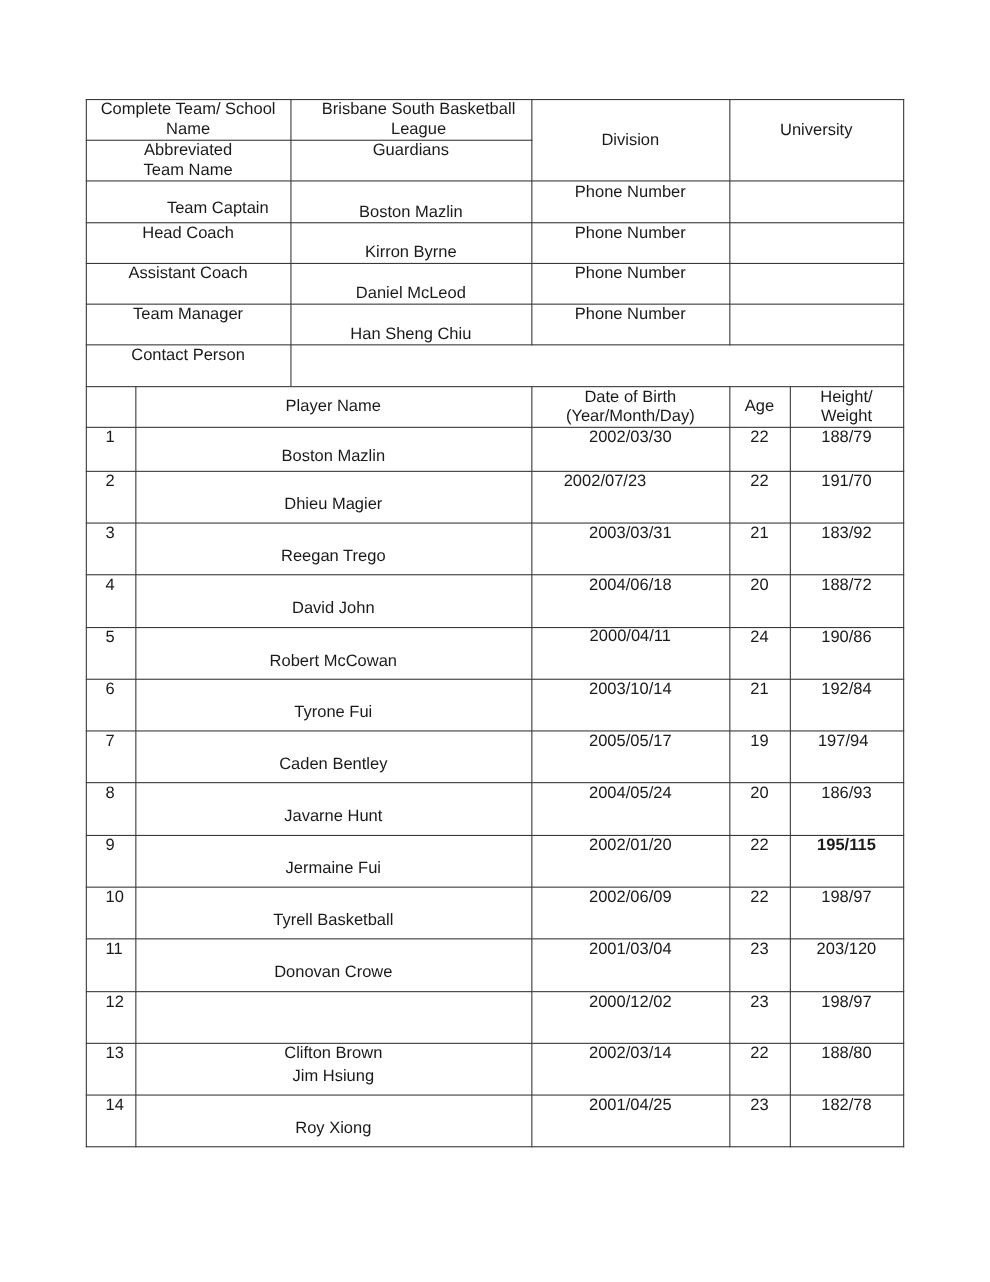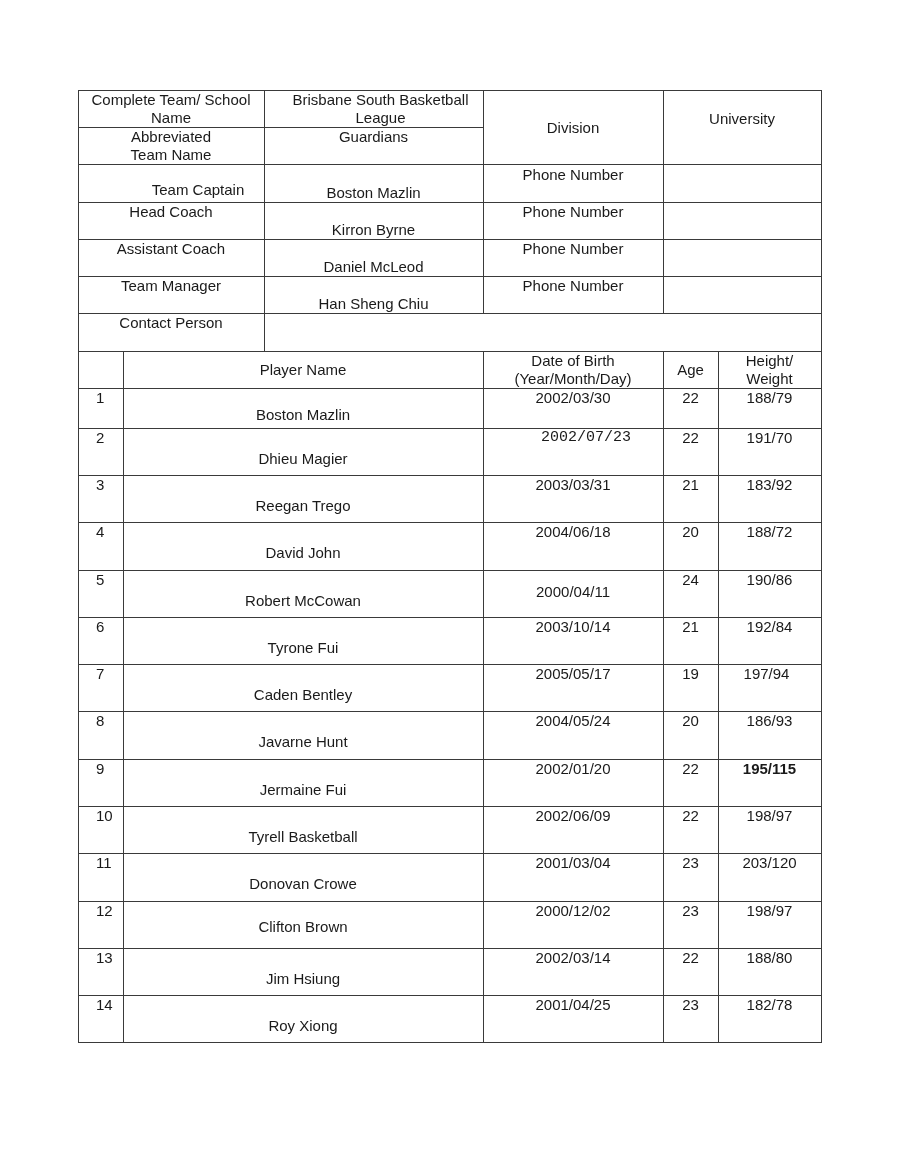--- a/index.html
+++ b/index.html
@@ -70,21 +70,21 @@
         <div class="cell" style="left: 78px; top: 388px; width: 45px; height: 40px; padding-top: 1px; text-align: left; padding-left: 18px;">1</div>
         <div class="cell" style="left: 123px; top: 388px; width: 360px; height: 40px; padding-top: 18px;">Boston Mazlin</div>
         <div class="cell" style="left: 483px; top: 388px; width: 180px; height: 40px; padding-top: 1px;">2002/03/30</div>
         <div class="cell" style="left: 663px; top: 388px; width: 55px; height: 40px; padding-top: 1px;">22</div>
         <div class="cell" style="left: 718px; top: 388px; width: 103px; height: 40px; padding-top: 1px;">188/79</div>
         <div class="line h" style="left: 78px; top: 428px; width: 744px;"></div>
       </div>
       <div>
         <div class="cell" style="left: 78px; top: 428px; width: 45px; height: 47px; padding-top: 1px; text-align: left; padding-left: 18px;">2</div>
         <div class="cell" style="left: 123px; top: 428px; width: 360px; height: 47px; padding-top: 22px;">Dhieu Magier</div>
-        <div class="cell" style="left: 496px; top: 428px; width: 180px; height: 47px; padding-top: 1px; font-family: Liberation Mono, monospace;">2002/07/23</div>
+        <div class="cell" style="left: 460px; top: 428px; width: 180px; height: 47px; padding-top: 1px;">2002/07/23</div>
         <div class="cell" style="left: 663px; top: 428px; width: 55px; height: 47px; padding-top: 1px;">22</div>
         <div class="cell" style="left: 718px; top: 428px; width: 103px; height: 47px; padding-top: 1px;">191/70</div>
         <div class="line h" style="left: 78px; top: 475px; width: 744px;"></div>
       </div>
       <div>
         <div class="cell" style="left: 78px; top: 475px; width: 45px; height: 47px; padding-top: 1px; text-align: left; padding-left: 18px;">3</div>
         <div class="cell" style="left: 123px; top: 475px; width: 360px; height: 47px; padding-top: 22px;">Reegan Trego</div>
         <div class="cell" style="left: 483px; top: 475px; width: 180px; height: 47px; padding-top: 1px;">2003/03/31</div>
         <div class="cell" style="left: 663px; top: 475px; width: 55px; height: 47px; padding-top: 1px;">21</div>
         <div class="cell" style="left: 718px; top: 475px; width: 103px; height: 47px; padding-top: 1px;">183/92</div>
@@ -94,21 +94,21 @@
         <div class="cell" style="left: 78px; top: 522px; width: 45px; height: 48px; padding-top: 1px; text-align: left; padding-left: 18px;">4</div>
         <div class="cell" style="left: 123px; top: 522px; width: 360px; height: 48px; padding-top: 22px;">David John</div>
         <div class="cell" style="left: 483px; top: 522px; width: 180px; height: 48px; padding-top: 1px;">2004/06/18</div>
         <div class="cell" style="left: 663px; top: 522px; width: 55px; height: 48px; padding-top: 1px;">20</div>
         <div class="cell" style="left: 718px; top: 522px; width: 103px; height: 48px; padding-top: 1px;">188/72</div>
         <div class="line h" style="left: 78px; top: 570px; width: 744px;"></div>
       </div>
       <div>
         <div class="cell" style="left: 78px; top: 570px; width: 45px; height: 47px; padding-top: 1px; text-align: left; padding-left: 18px;">5</div>
         <div class="cell" style="left: 123px; top: 570px; width: 360px; height: 47px; padding-top: 22px;">Robert McCowan</div>
-        <div class="cell" style="left: 483px; top: 570px; width: 180px; height: 47px; padding-top: 13px;">2000/04/11</div>
+        <div class="cell" style="left: 483px; top: 570px; width: 180px; height: 47px; padding-top: 0;">2000/04/11</div>
         <div class="cell" style="left: 663px; top: 570px; width: 55px; height: 47px; padding-top: 1px;">24</div>
         <div class="cell" style="left: 718px; top: 570px; width: 103px; height: 47px; padding-top: 1px;">190/86</div>
         <div class="line h" style="left: 78px; top: 617px; width: 744px;"></div>
       </div>
       <div>
         <div class="cell" style="left: 78px; top: 617px; width: 45px; height: 47px; padding-top: 1px; text-align: left; padding-left: 18px;">6</div>
         <div class="cell" style="left: 123px; top: 617px; width: 360px; height: 47px; padding-top: 22px;">Tyrone Fui</div>
         <div class="cell" style="left: 483px; top: 617px; width: 180px; height: 47px; padding-top: 1px;">2003/10/14</div>
         <div class="cell" style="left: 663px; top: 617px; width: 55px; height: 47px; padding-top: 1px;">21</div>
         <div class="cell" style="left: 718px; top: 617px; width: 103px; height: 47px; padding-top: 1px;">192/84</div>
@@ -149,21 +149,21 @@
       <div>
         <div class="cell" style="left: 78px; top: 853px; width: 45px; height: 48px; padding-top: 1px; text-align: left; padding-left: 18px;">11</div>
         <div class="cell" style="left: 123px; top: 853px; width: 360px; height: 48px; padding-top: 22px;">Donovan Crowe</div>
         <div class="cell" style="left: 483px; top: 853px; width: 180px; height: 48px; padding-top: 1px;">2001/03/04</div>
         <div class="cell" style="left: 663px; top: 853px; width: 55px; height: 48px; padding-top: 1px;">23</div>
         <div class="cell" style="left: 718px; top: 853px; width: 103px; height: 48px; padding-top: 1px;">203/120</div>
         <div class="line h" style="left: 78px; top: 901px; width: 744px;"></div>
       </div>
       <div>
         <div class="cell" style="left: 78px; top: 901px; width: 45px; height: 47px; padding-top: 1px; text-align: left; padding-left: 18px;">12</div>
-        <div class="cell" style="left: 123px; top: 892px; width: 360px; height: 47px; padding-top: 26px;">Clifton Brown</div>
+        <div class="cell" style="left: 123px; top: 923px; width: 360px; height: 47px; padding-top: 26px;">Clifton Brown</div>
         <div class="cell" style="left: 483px; top: 901px; width: 180px; height: 47px; padding-top: 1px;">2000/12/02</div>
         <div class="cell" style="left: 663px; top: 901px; width: 55px; height: 47px; padding-top: 1px;">23</div>
         <div class="cell" style="left: 718px; top: 901px; width: 103px; height: 47px; padding-top: 1px;">198/97</div>
         <div class="line h" style="left: 78px; top: 948px; width: 744px;"></div>
       </div>
       <div>
         <div class="cell" style="left: 78px; top: 948px; width: 45px; height: 47px; padding-top: 1px; text-align: left; padding-left: 18px;">13</div>
         <div class="cell" style="left: 123px; top: 948px; width: 360px; height: 47px; padding-top: 22px;">Jim Hsiung</div>
         <div class="cell" style="left: 483px; top: 948px; width: 180px; height: 47px; padding-top: 1px;">2002/03/14</div>
         <div class="cell" style="left: 663px; top: 948px; width: 55px; height: 47px; padding-top: 1px;">22</div>

